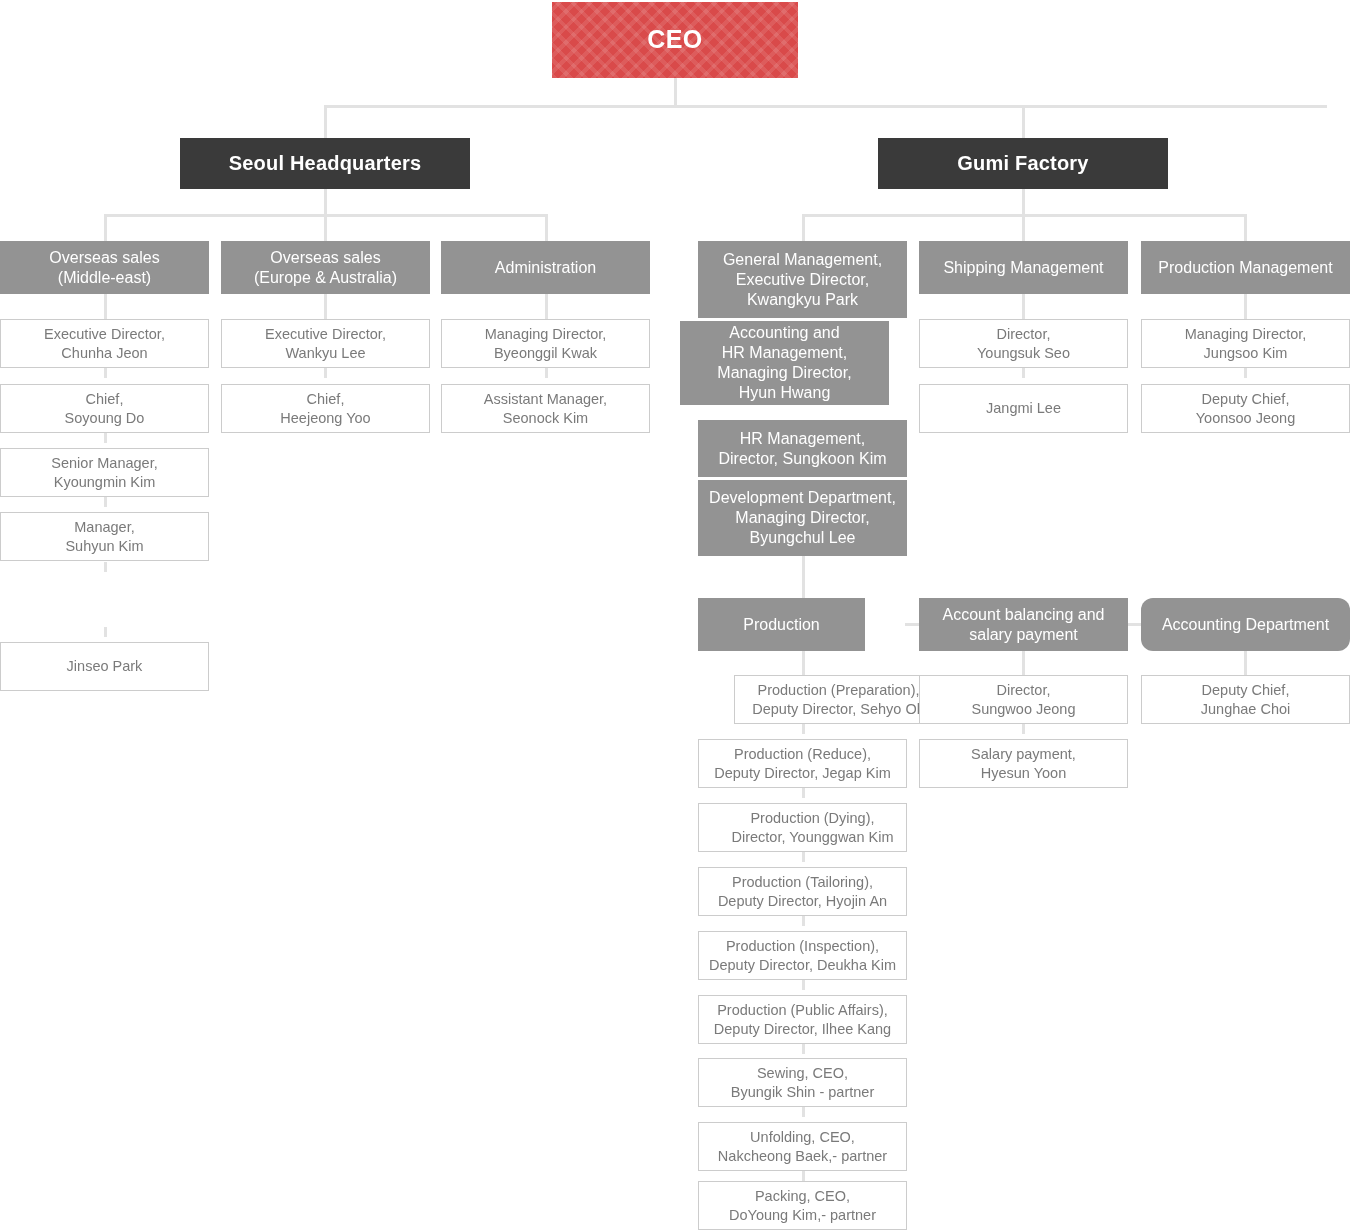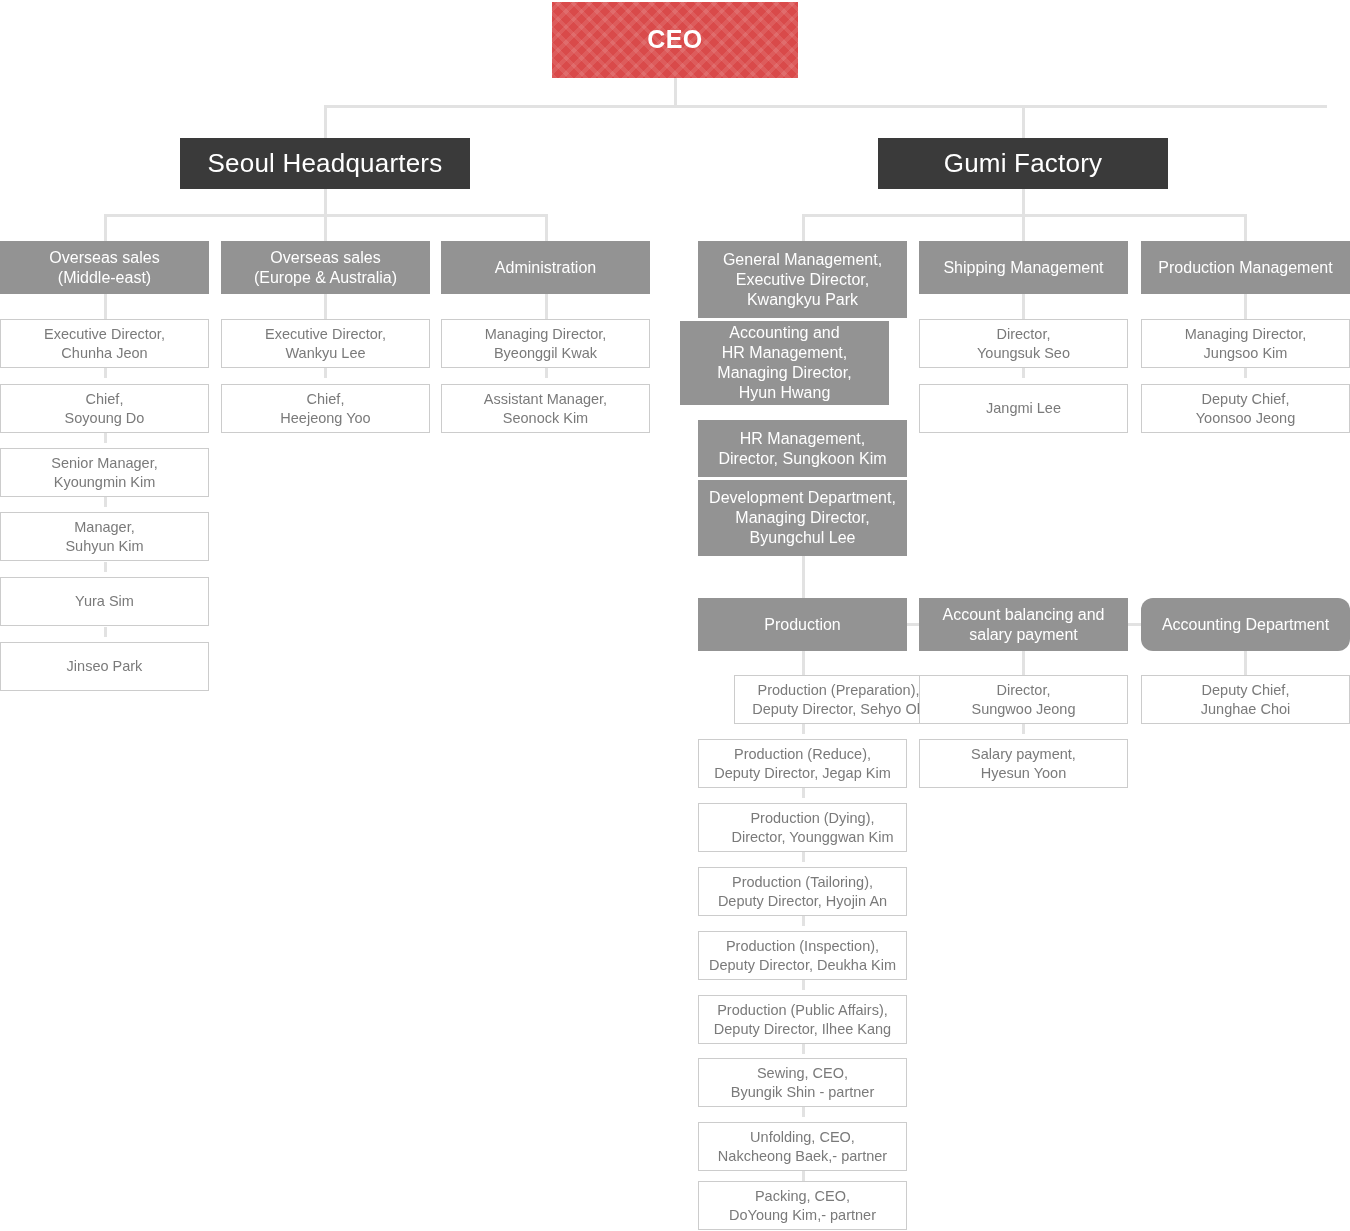--- a/index.html
+++ b/index.html
@@ -51,22 +51,22 @@
     color: #ffffff;
     font-size: 25px;
     font-weight: bold;
     letter-spacing: 0.4px;
   }
 
   
   .node-division {
     background: #3a3a3a;
     color: #ffffff;
-    font-size: 26px;
-    font-weight: normal;
+    font-size: 20px;
+    font-weight: bold;
     letter-spacing: 0.2px;
   }
 
   
   .node-dept {
     background: #939393;
     color: #ffffff;
     font-size: 16px;
   }
 
@@ -184,23 +184,20 @@
 Soyoung Do</span>
   </div>
   <div class="node node-leaf" style="left:0px; top:448px; width:209px; height:49px;">
     <span class="txt">Senior Manager,
 Kyoungmin Kim</span>
   </div>
   <div class="node node-leaf" style="left:0px; top:512px; width:209px; height:49px;">
     <span class="txt">Manager,
 Suhyun Kim</span>
   </div>
-  <div class="node node-leaf" style="left:0px; top:577px; width:209px; height:49px;">
-    <span class="txt">Yura Sim</span>
-  </div>
   <div class="node node-leaf" style="left:0px; top:642px; width:209px; height:49px;">
     <span class="txt">Jinseo Park</span>
   </div>
 
   <div class="node node-leaf" style="left:221px; top:319px; width:209px; height:49px;">
     <span class="txt">Executive Director,
 Wankyu Lee</span>
   </div>
   <div class="node node-leaf" style="left:221px; top:384px; width:209px; height:49px;">
     <span class="txt">Chief,
@@ -253,21 +250,21 @@
   </div>
   <div class="node node-leaf" style="left:1141px; top:319px; width:209px; height:49px;">
     <span class="txt">Managing Director,
 Jungsoo Kim</span>
   </div>
   <div class="node node-leaf" style="left:1141px; top:384px; width:209px; height:49px;">
     <span class="txt">Deputy Chief,
 Yoonsoo Jeong</span>
   </div>
 
-  <div class="node node-dept" style="left:698px; top:598px; width:209px; height:53px;">
+  <div class="node node-dept" style="left:698px; top:598px; width:167px; height:53px;">
     <span class="txt">Production</span>
   </div>
   <div class="node node-dept" style="left:919px; top:598px; width:209px; height:53px;">
     <span class="txt">Account balancing and
 salary payment</span>
   </div>
   <div class="node node-dept" style="left:1141px; top:598px; width:209px; height:53px;border-radius:12px;">
     <span class="txt">Accounting Department</span>
   </div>
 

